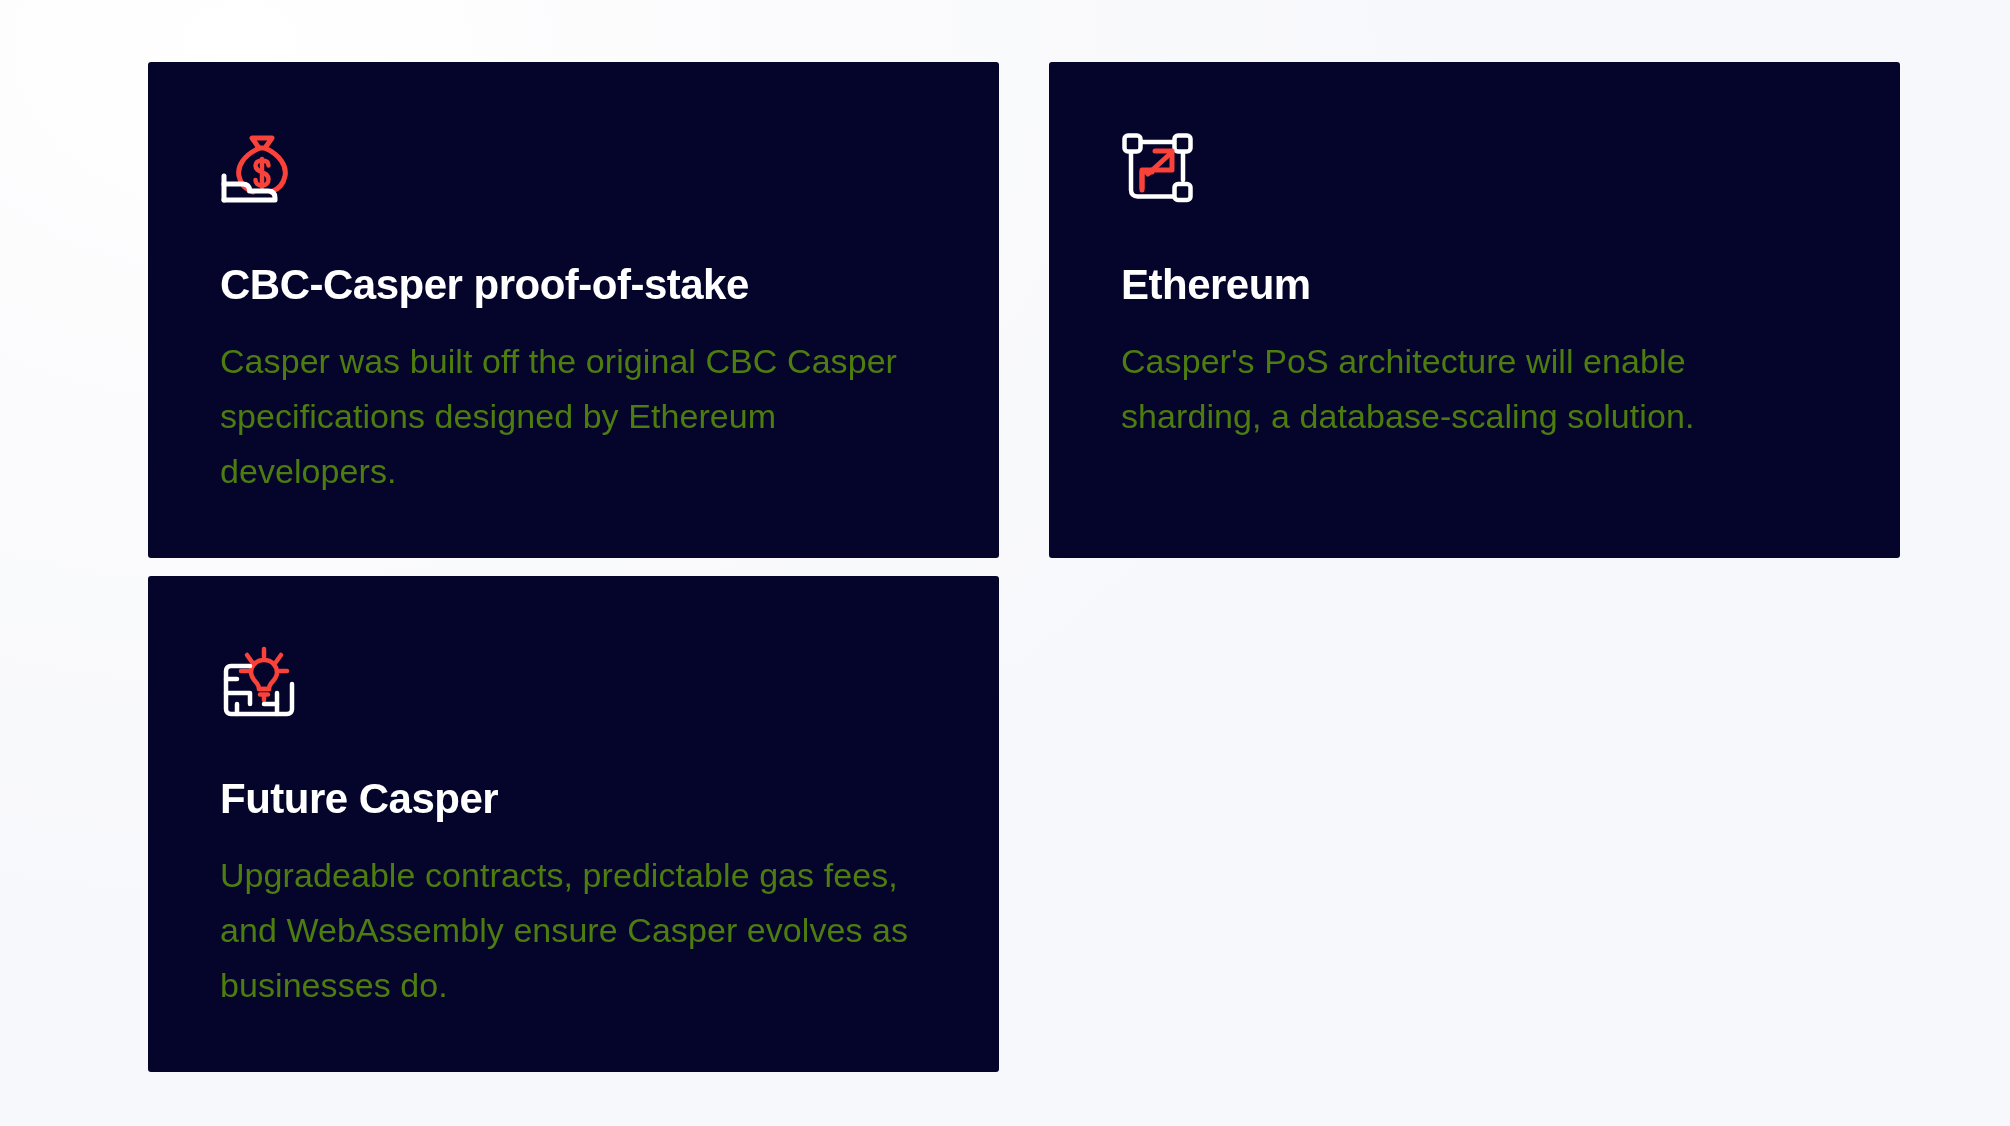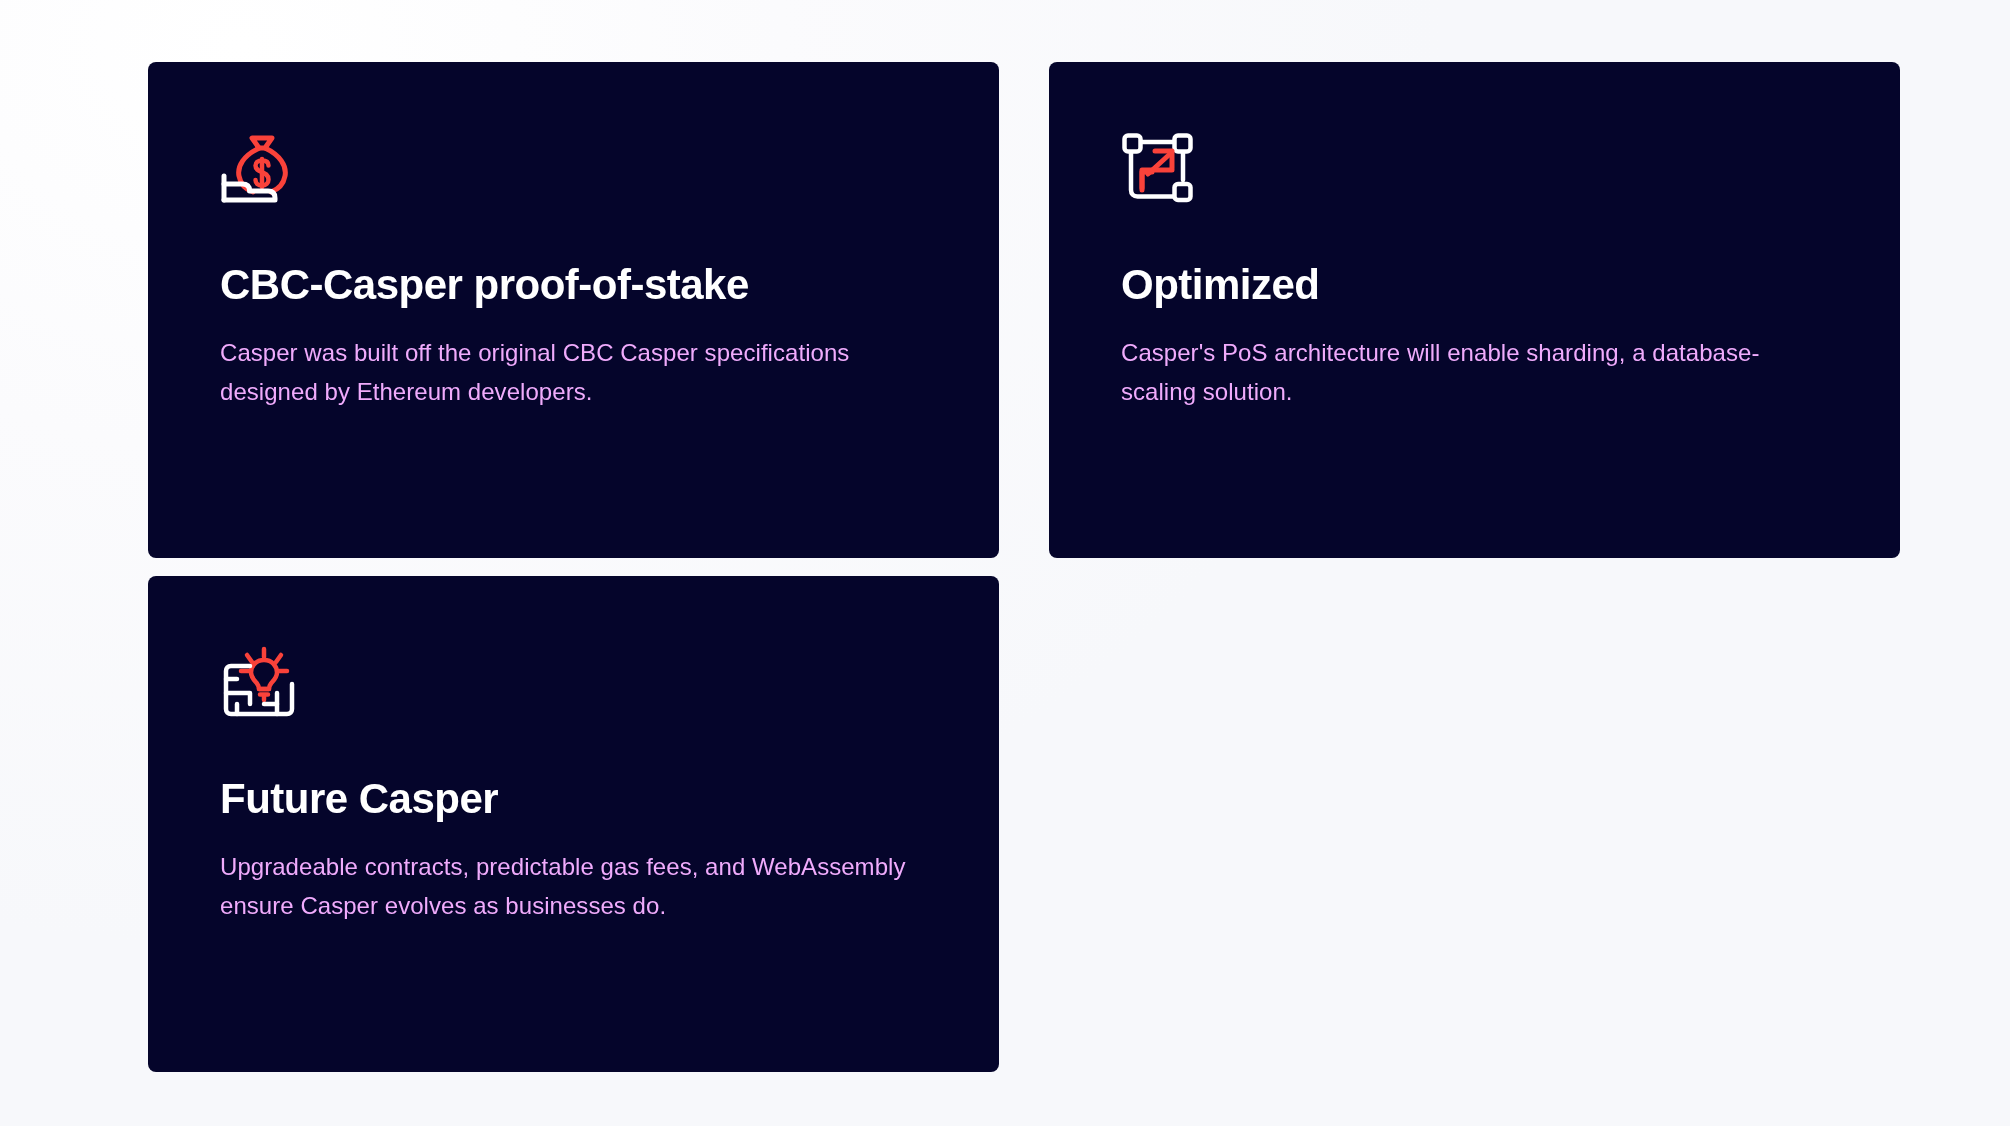--- a/index.html
+++ b/index.html
@@ -34,21 +34,21 @@
     height: 1010px;
     display: grid;
     grid-template-columns: 851px 851px;
     grid-template-rows: 496px 496px;
     column-gap: 50px;
     row-gap: 18px;
   }
 
   .feature-card {
     background: #05052b;
-    border-radius: 8px;
+    border-radius: 3px;
     padding: 70px 72px 0 72px;
     overflow: hidden;
   }
 
   .card-icon {
     width: 82px;
     height: 78px;
     display: block;
     margin-bottom: 52px;
   }
@@ -56,24 +56,24 @@
   .card-title {
     font-size: 42px;
     line-height: 1.1;
     font-weight: 700;
     color: #ffffff;
     letter-spacing: -0.012em;
     margin-bottom: 26px;
   }
 
   .card-body {
-    font-size: 24px;
+    font-size: 34px;
     line-height: 1.62;
     font-weight: 400;
-    color: #f0abfc;
+    color: #4d7c0f;
     max-width: 700px;
     letter-spacing: 0.002em;
   }
 </style>
 </head>
 <body>
 
 <div class="page-bg"></div>
 
 <div class="features-grid">
@@ -109,21 +109,21 @@
 
       <rect x="3.5" y="3.5" width="16" height="16" rx="3.5" fill="none" stroke="#ffffff" stroke-width="4.5"></rect>
       <rect x="53.5" y="3.5" width="16" height="16" rx="3.5" fill="none" stroke="#ffffff" stroke-width="4.5"></rect>
       <rect x="53.5" y="52" width="16" height="16" rx="3.5" fill="none" stroke="#ffffff" stroke-width="4.5"></rect>
 
       <path d="M21 56 L21 38 L51 38" fill="none" stroke="#f9423a" stroke-width="5" stroke-linecap="round" stroke-linejoin="round" transform="rotate(0)"></path>
       <path d="M27 42 L50 21" fill="none" stroke="#f9423a" stroke-width="5" stroke-linecap="round"></path>
       <path d="M34 19 L51 19 L51 36" fill="none" stroke="#f9423a" stroke-width="5" stroke-linecap="round" stroke-linejoin="round"></path>
       <path d="M21 58 L21 40 L31 40" fill="none" stroke="#f9423a" stroke-width="5" stroke-linecap="round" stroke-linejoin="round"></path>
     </svg>
-    <div class="card-title">Optimized</div>
+    <div class="card-title">Ethereum</div>
     <div class="card-body">Casper's PoS architecture will enable sharding, a database-scaling solution.</div>
   </div>
 
   <div class="feature-card">
     <svg class="card-icon" viewBox="0 0 82 78" aria-hidden="true">
 
       <path d="M44 3 L44 11" fill="none" stroke="#f9423a" stroke-width="4.5" stroke-linecap="round"></path>
       <path d="M27 9 L32 16" fill="none" stroke="#f9423a" stroke-width="4.5" stroke-linecap="round"></path>
       <path d="M61 9 L56 16" fill="none" stroke="#f9423a" stroke-width="4.5" stroke-linecap="round"></path>
       <path d="M21 25 L29 25" fill="none" stroke="#f9423a" stroke-width="4.5" stroke-linecap="round"></path>

